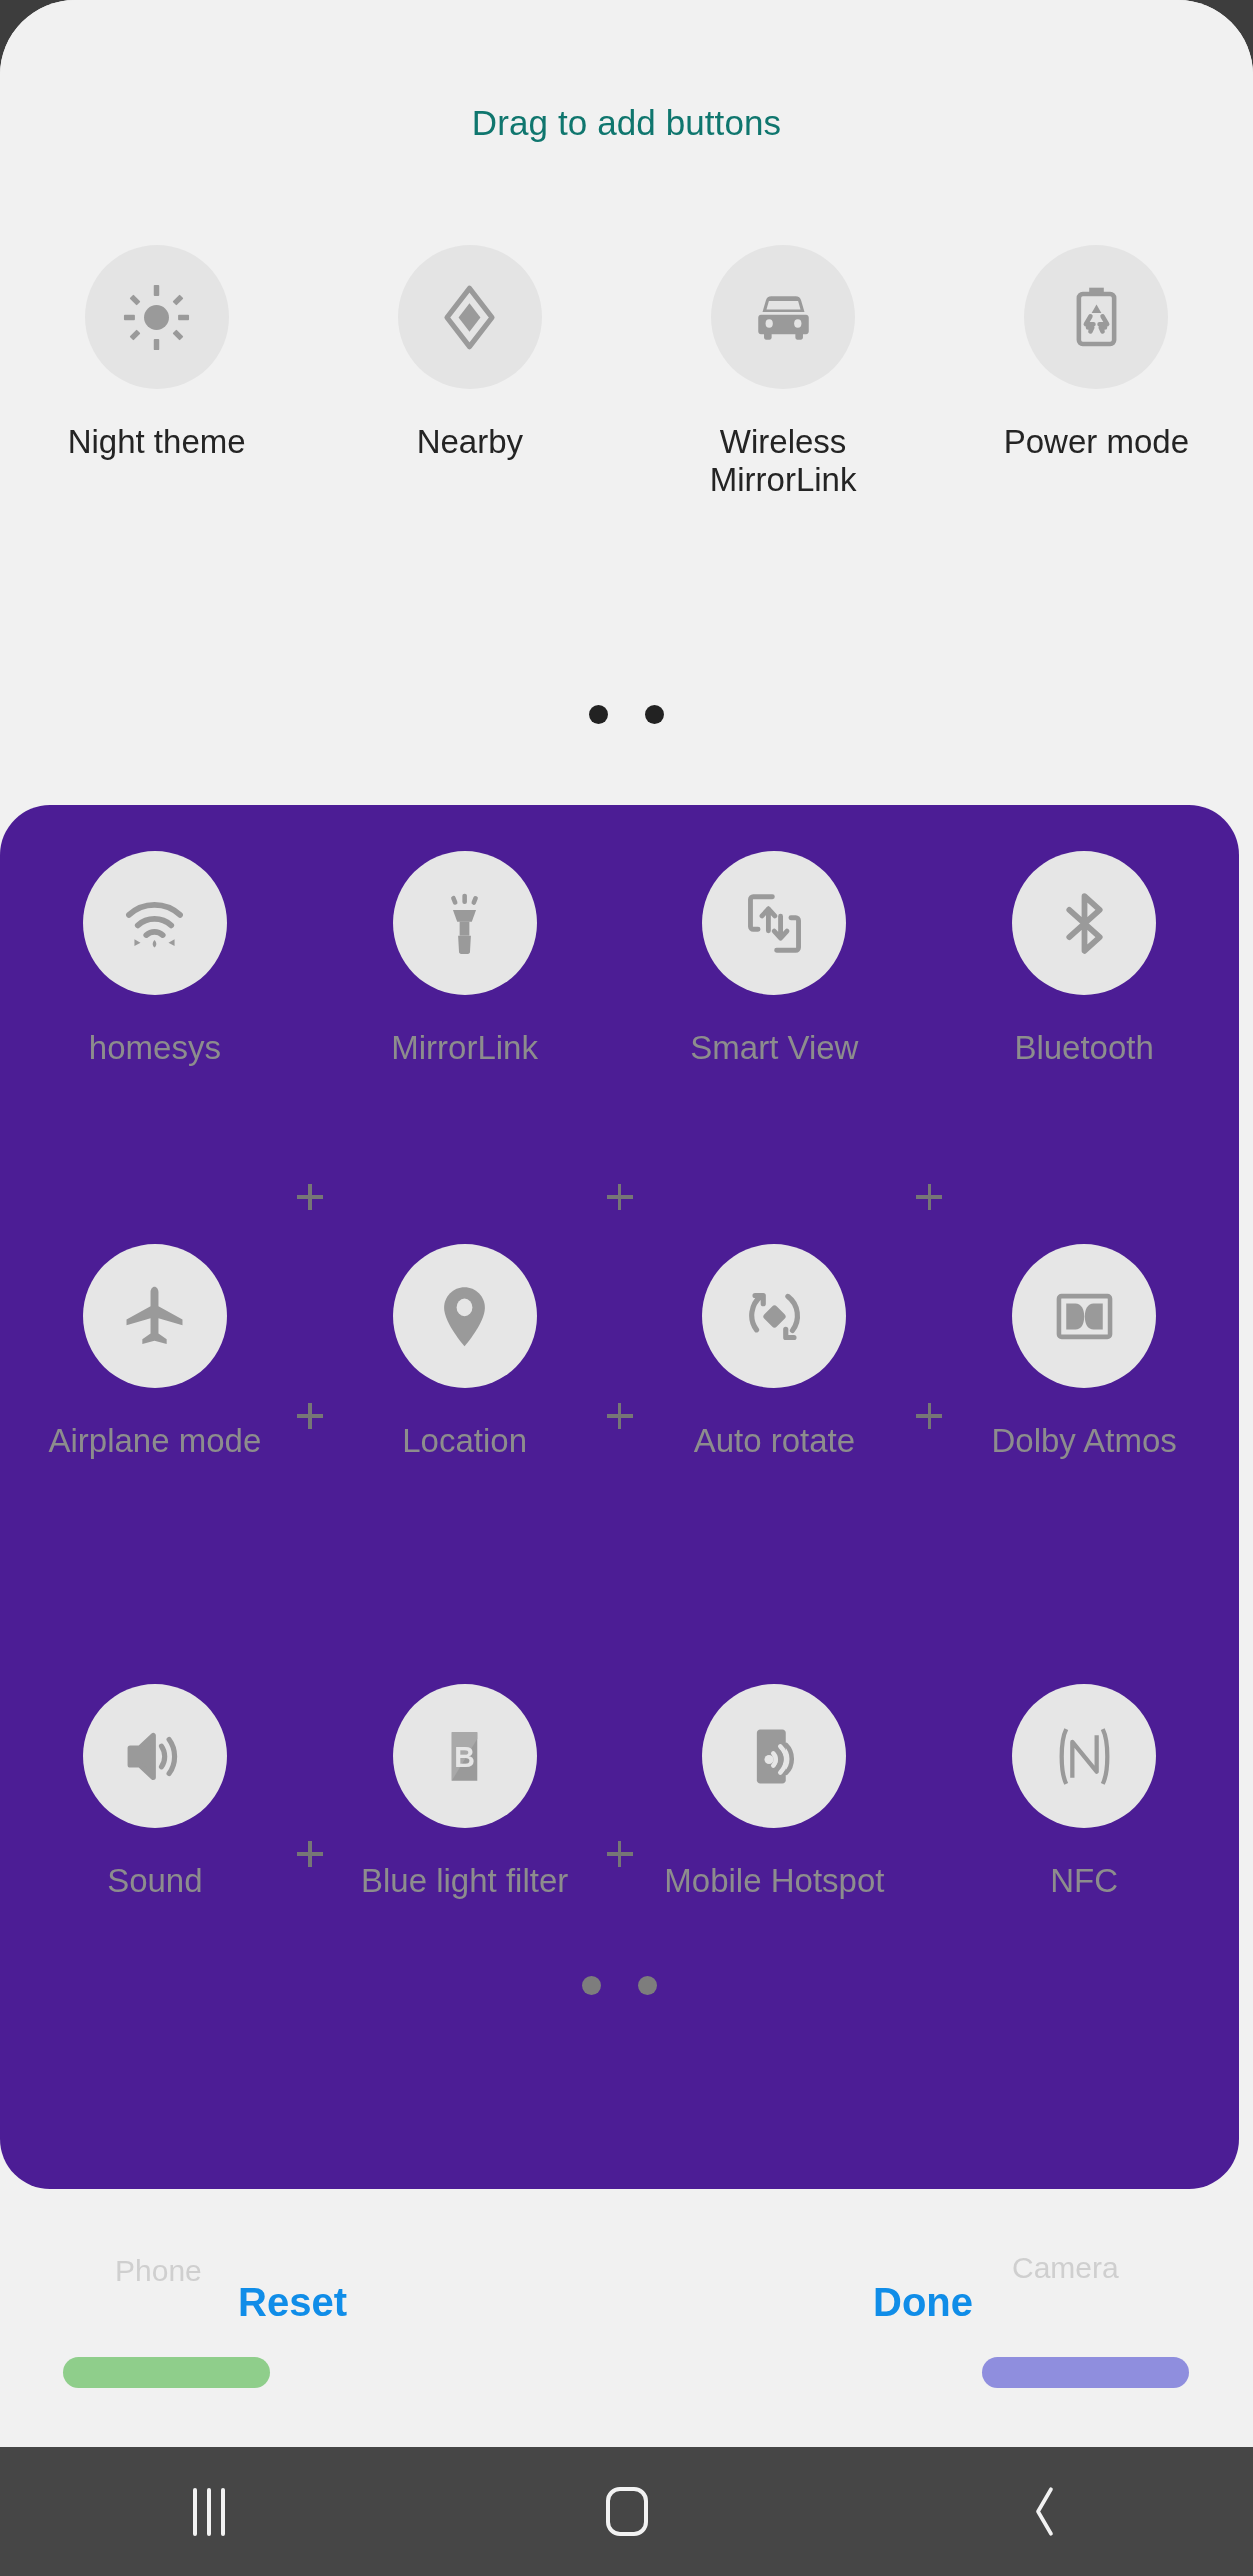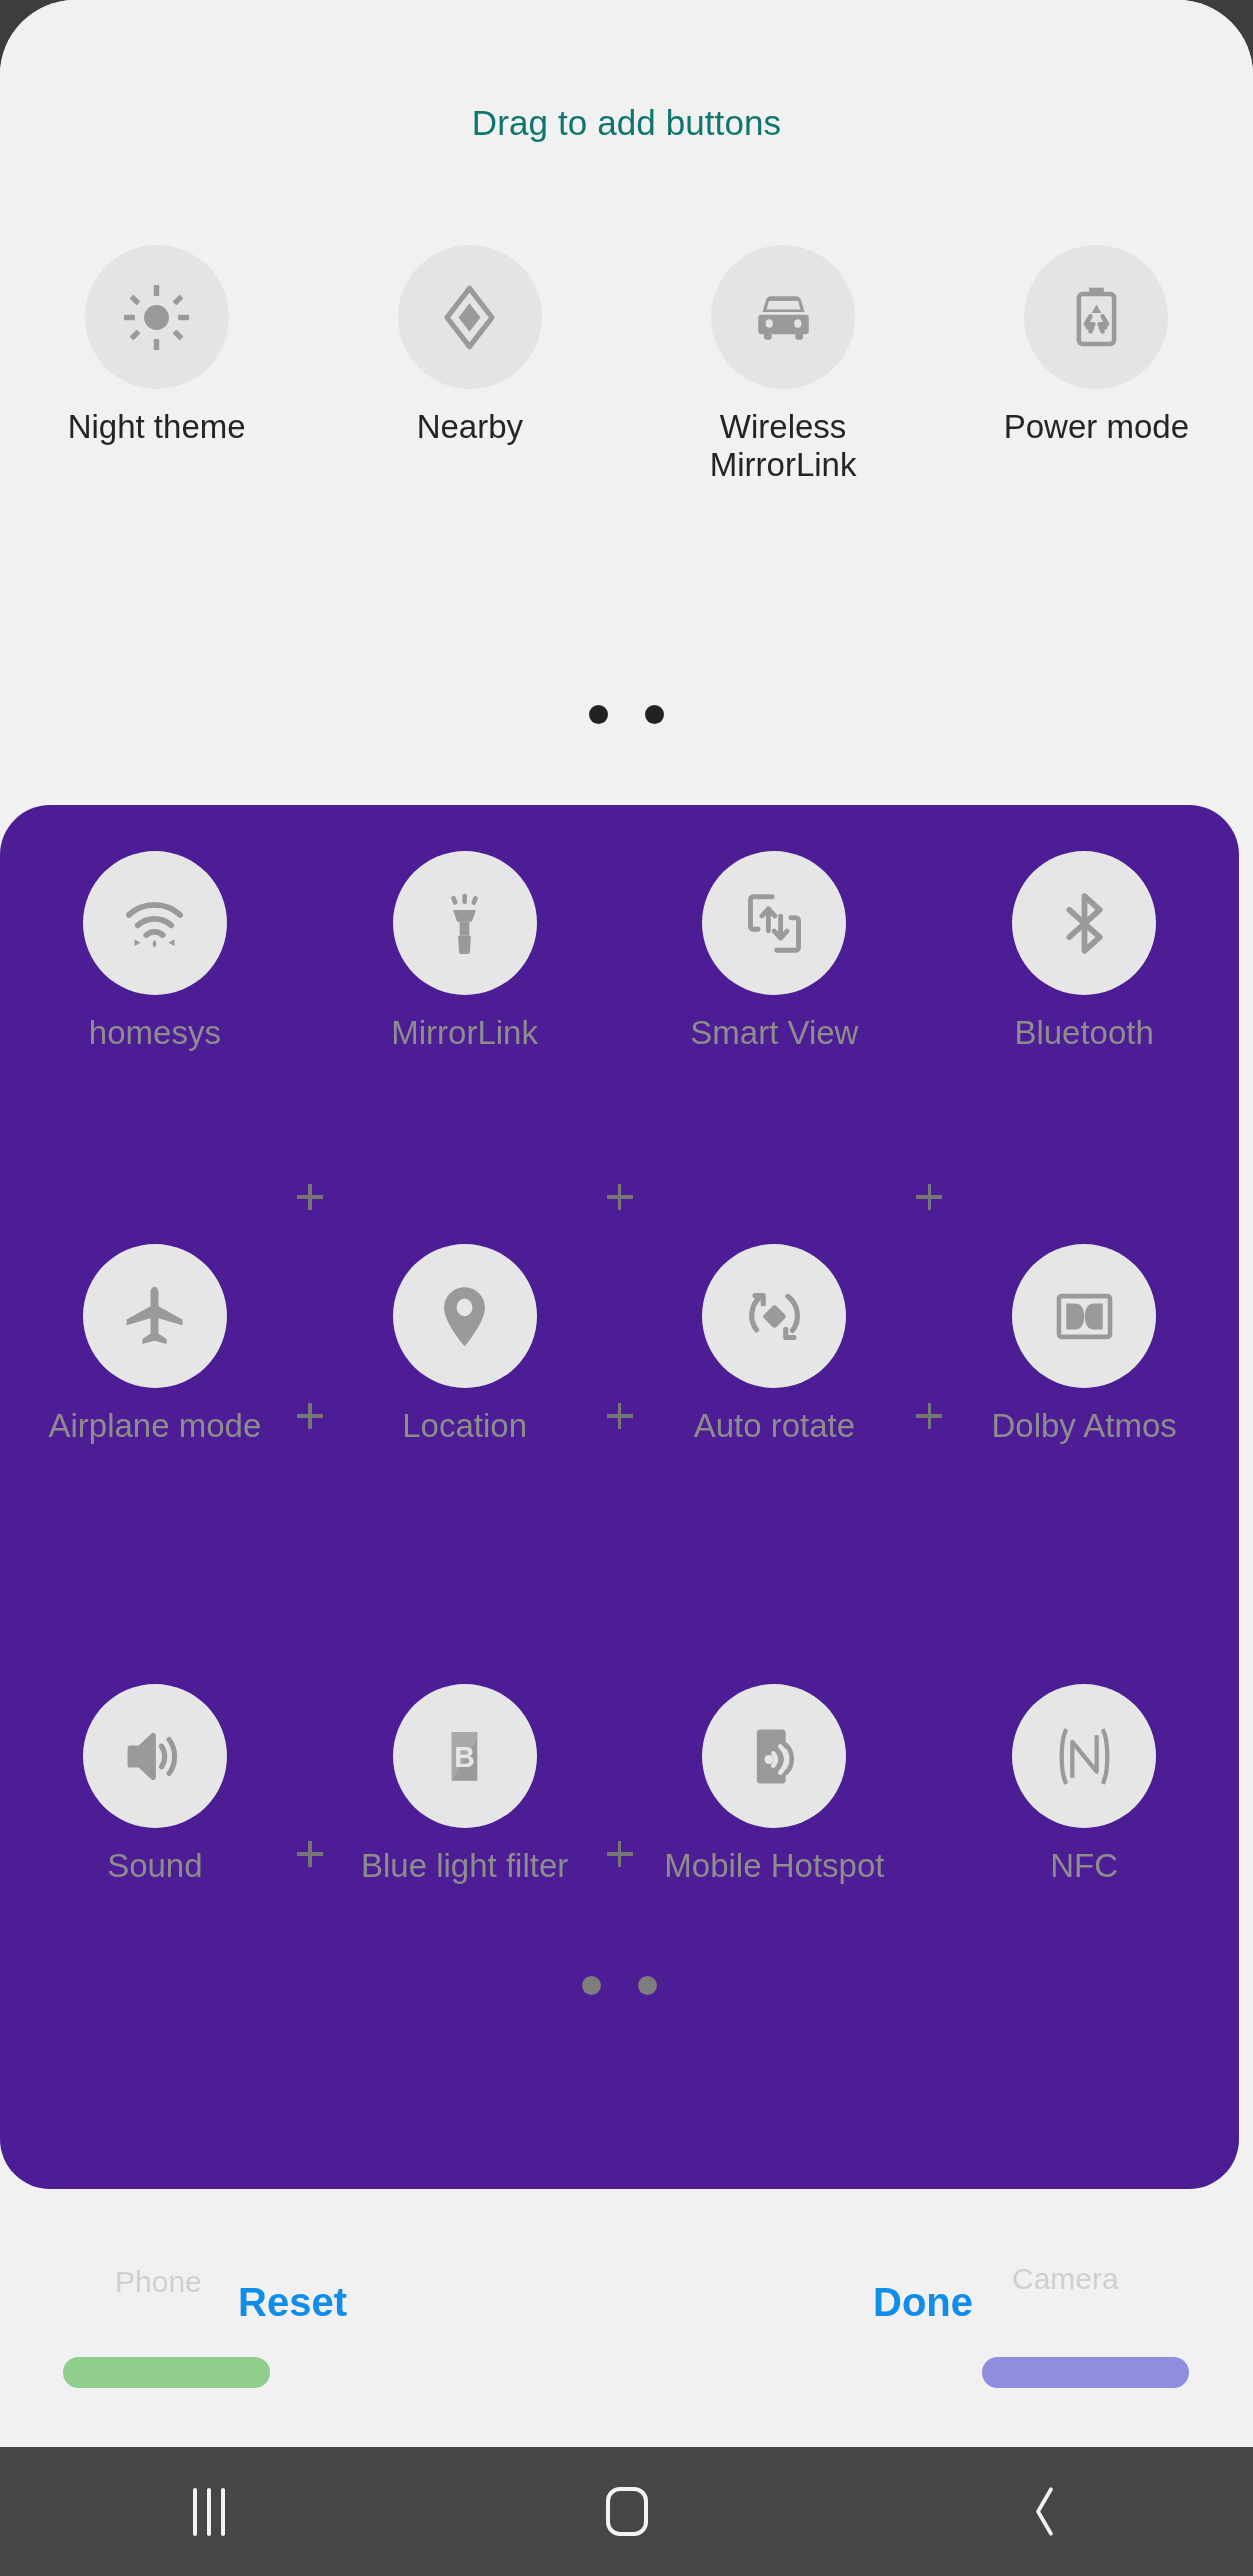--- a/index.html
+++ b/index.html
@@ -86,21 +86,21 @@
     height: 144px;
     border-radius: 50%;
     background: #e4e4e4;
     display: flex;
     align-items: center;
     justify-content: center;
   }
   .panel-bottom .icon-circle { background: #e6e6e6; }
 
   .tile-label {
-    margin-top: 19px;
+    margin-top: 34px;
     font-size: 33px;
     line-height: 38px;
     text-align: center;
     max-width: 226px;
     word-wrap: break-word;
   }
   .panel-top .tile-label { color: #242424; }
   .panel-bottom .tile-label { color: #8d8d8d; }
 
   
@@ -145,21 +145,20 @@
     left: 0;
     top: 2189px;
     width: 1253px;
     height: 258px;
     background: #f1f1f1;
   }
   .ghost-label {
     position: absolute;
     font-size: 30px;
     color: #cfcfcf;
-    margin-top: 11px;
   }
   .ghost-phone { left: 115px; top: 2254px; }
   .ghost-camera { left: 1012px; top: 2251px; }
 
   .action-btn {
     position: absolute;
     font-size: 40px;
     font-weight: bold;
     color: #108de8;
   }

